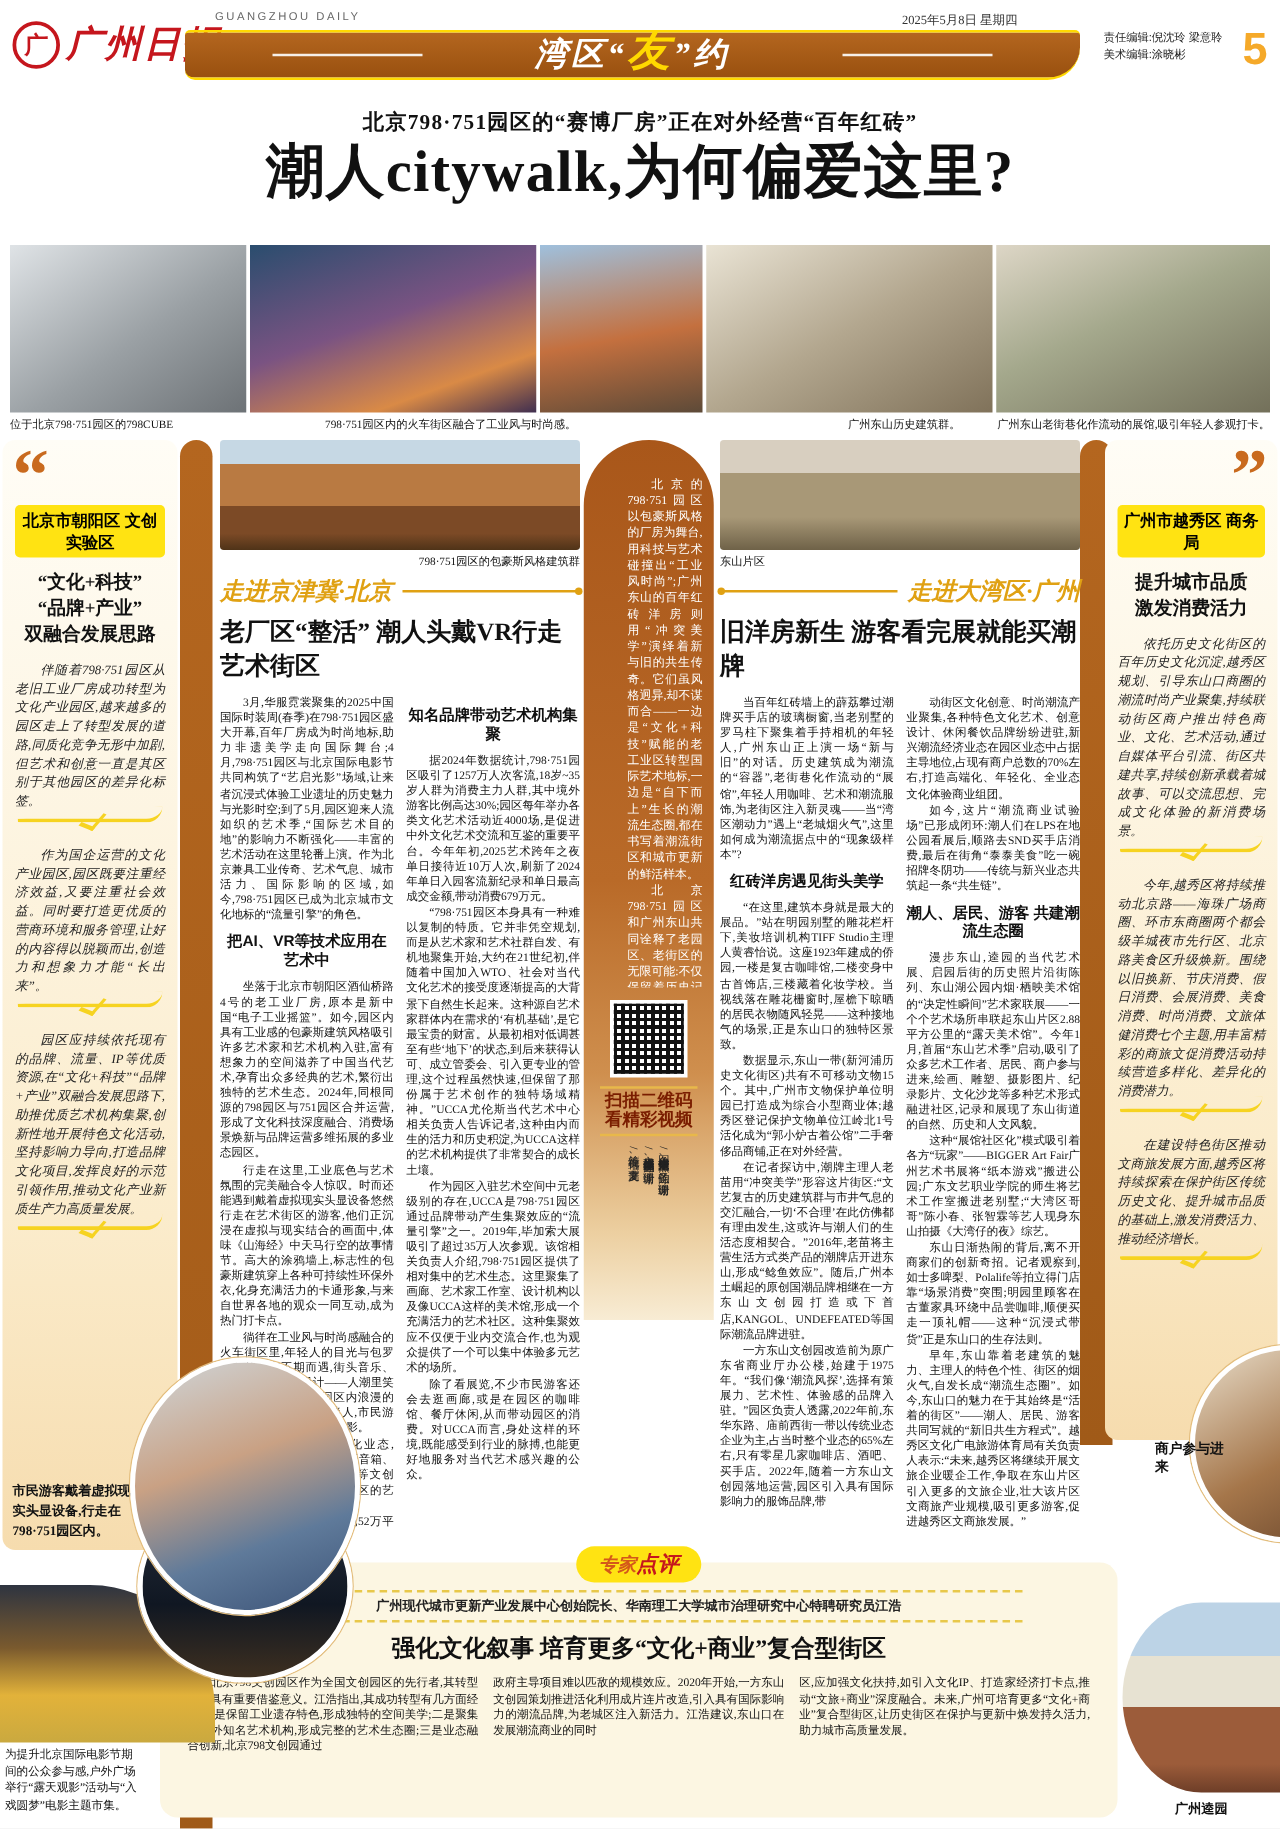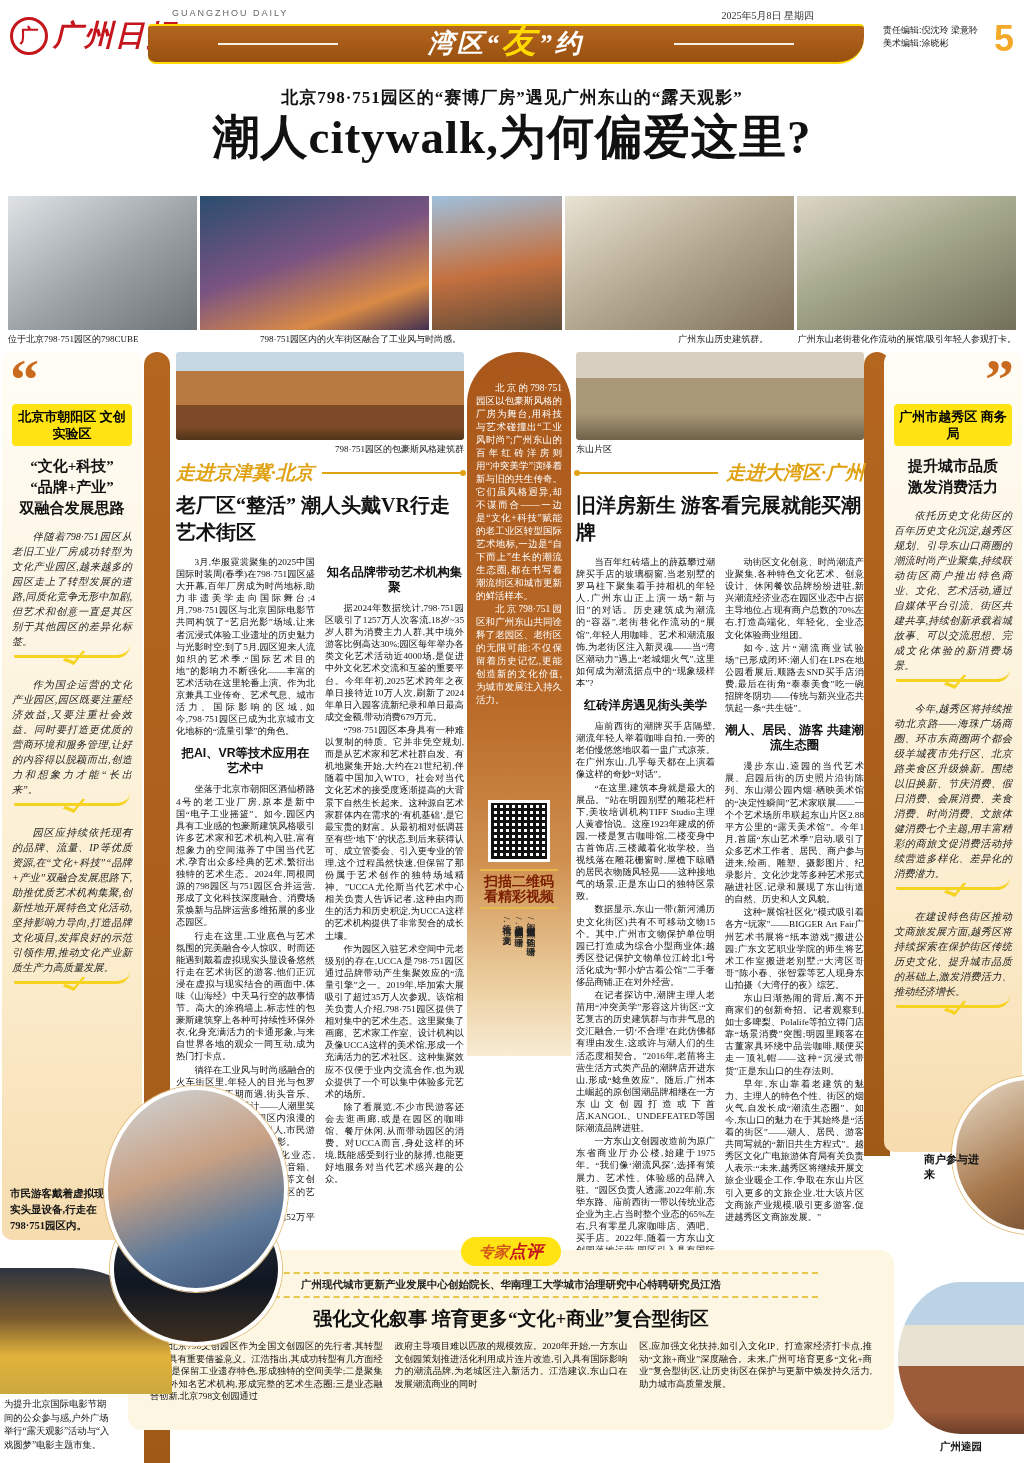--- a/index.html
+++ b/index.html
@@ -80,32 +80,32 @@
   .col{flex:1;font-size:9.2px;line-height:12.1px;text-align:justify;color:#111;}
   .ai{margin:0;}
   .ai.p{text-indent:2em;margin-bottom:1px;}
   .ai.h{font-weight:bold;font-size:12.3px;line-height:15px;text-align:center;text-indent:0;margin:9px 0 7px;
         font-family:"Liberation Sans",sans-serif;}
   
   .center-col{position:absolute;left:467px;top:352px;width:104px;height:704px;box-sizing:border-box;
               background:linear-gradient(#a9571a,#b96a28 50%,#cf8f4e 72%,#eccfa0 90%,#f8ecd4);
               border-radius:52px 52px 0 0;padding:30px 9px 0;z-index:2;}
   .intro-text{color:#fff;font-size:9.5px;line-height:13px;text-align:justify;height:408px;overflow:hidden;}
-  .intro-text .ai{ text-indent:2em;}
+  .intro-text .ai{ text-indent:2em;margin-left:26px;}
   .qr-box{margin:10px auto 0;width:62px;height:62px;background:#fff;padding:3px;box-sizing:border-box;}
   .qr-inner{width:100%;height:100%;
     background-image:repeating-linear-gradient(0deg,#111 0 3px,transparent 3px 6px),
                      repeating-linear-gradient(90deg,#111 0 3px,#fff 3px 6px);}
   .qr-label{margin:7px auto 0;width:78px;text-align:center;color:#7a1d00;font-weight:bold;font-size:14px;
             line-height:15px;border-top:2px solid #e8b84a;border-bottom:2px solid #e8b84a;padding:3px 0;}
   .credits{margin:8px auto 0;writing-mode:vertical-rl;height:150px;font-size:9px;line-height:12px;color:#222;
            display:block;}
   .credit{display:block;}
   
-  .expert{position:absolute;left:128px;top:1250px;width:766px;height:180px;background:#fcf6e2;border-radius:14px;
+  .expert{position:absolute;left:128px;top:1250px;width:766px;height:204px;background:#fcf6e2;border-radius:14px;
           box-sizing:border-box;padding:22px 16px 6px;z-index:2;}
   .expert-pill{position:absolute;top:-13px;left:50%;transform:translateX(-50%);background:#ffe312;
                border-radius:15px;padding:3px 18px;font-weight:bold;font-style:italic;font-size:15px;white-space:nowrap;}
   .expert-pill .b1{color:#d4581a;} .expert-pill .b2{color:#c5161d;font-size:17px;}
   .expert-byline{text-align:center;font-size:10.5px;font-weight:bold;color:#222;margin:0 60px;
                  border-top:2px dashed #e8c84a;border-bottom:2px dashed #e8c84a;padding:4px 0;}
   .expert-title{text-align:center;font-size:19px;font-weight:bold;margin:8px 0 8px;}
   .expert-cols{display:flex;gap:12px;padding:0 6px;height:112px;overflow:hidden;}
   .expert-col{flex:1;font-size:9.2px;line-height:12.6px;text-align:justify;}
   .expert-col.first{text-indent:2em;}
@@ -144,21 +144,21 @@
       <div class="band-title"><span>湾区“</span><span class="you">友</span><span>”约</span></div>
     </div>
     <div class="mast-date">2025年5月8日 星期四</div>
     <div class="editors">
       <div>责任编辑:倪沈玲 梁意聆</div>
       <div>美术编辑:涂晓彬</div>
     </div>
     <div class="pagenum">5</div>
   </div>
 
-  <div class="kicker">北京798·751园区的“赛博厂房”遇见广州东山的“露天观影”</div>
+  <div class="kicker">北京798·751园区的“赛博厂房”正在对外经营“百年红砖”</div>
   <div class="main-headline">潮人citywalk,为何偏爱这里?</div>
 
   <div class="strip">
     <div class="ph ph1"></div>
     <div class="ph ph2"></div>
     <div class="ph ph3"></div>
     <div class="ph ph4"></div>
     <div class="ph ph5"></div>
   </div>
   <div class="caption-row">
@@ -245,21 +245,20 @@
     <div class="section-hdr hdr-r">
       <span class="line"></span>
       <span>走进大湾区·广州</span>
     </div>
     <div class="art-title">旧洋房新生 游客看完展就能买潮牌</div>
     <div class="cols">
       <div class="col">
 
       <div class="ai p">当百年红砖墙上的薜荔攀过潮牌买手店的玻璃橱窗,当老别墅的罗马柱下聚集着手持相机的年轻人,广州东山正上演一场“新与旧”的对话。历史建筑成为潮流的“容器”,老街巷化作流动的“展馆”,年轻人用咖啡、艺术和潮流服饰,为老街区注入新灵魂——当“湾区潮动力”遇上“老城烟火气”,这里如何成为潮流据点中的“现象级样本”?</div>
           <div class="ai h">红砖洋房遇见街头美学</div>
-          <div class="ai p">庙前西街的潮牌买手店隔壁,潮流年轻人举着咖啡自拍,一旁的老伯慢悠悠地叹着一盅广式凉茶。在广州东山,几乎每天都在上演着像这样的奇妙“对话”。</div>
           <div class="ai p">“在这里,建筑本身就是最大的展品。”站在明园别墅的雕花栏杆下,美妆培训机构TIFF Studio主理人黄睿怡说。这座1923年建成的侨园,一楼是复古咖啡馆,二楼变身中古首饰店,三楼藏着化妆学校。当视线落在雕花栅窗时,屋檐下晾晒的居民衣物随风轻晃——这种接地气的场景,正是东山口的独特区景致。</div>
           <div class="ai p">数据显示,东山一带(新河浦历史文化街区)共有不可移动文物15个。其中,广州市文物保护单位明园已打造成为综合小型商业体;越秀区登记保护文物单位江岭北1号活化成为“郭小炉古着公馆”二手奢侈品商铺,正在对外经营。</div>
           <div class="ai p">在记者探访中,潮牌主理人老苗用“冲突美学”形容这片街区:“文艺复古的历史建筑群与市井气息的交汇融合,一切‘不合理’在此仿佛都有理由发生,这或许与潮人们的生活态度相契合。”2016年,老苗将主营生活方式类产品的潮牌店开进东山,形成“鲶鱼效应”。随后,广州本土崛起的原创国潮品牌相继在一方东山文创园打造或下首店,KANGOL、UNDEFEATED等国际潮流品牌进驻。</div>
           <div class="ai p">一方东山文创园改造前为原广东省商业厅办公楼,始建于1975年。“我们像‘潮流风探’,选择有策展力、艺术性、体验感的品牌入驻。”园区负责人透露,2022年前,东华东路、庙前西街一带以传统业态企业为主,占当时整个业态的65%左右,只有零星几家咖啡店、酒吧、买手店。2022年,随着一方东山文创园落地运营,园区引入具有国际影响力的服饰品牌,带</div>
         </div>
       <div class="col">
 
       <div class="ai p">动街区文化创意、时尚潮流产业聚集,各种特色文化艺术、创意设计、休闲餐饮品牌纷纷进驻,新兴潮流经济业态在园区业态中占据主导地位,占现有商户总数的70%左右,打造高端化、年轻化、全业态文化体验商业组团。</div>
           <div class="ai p">如今,这片“潮流商业试验场”已形成闭环:潮人们在LPS在地公园看展后,顺路去SND买手店消费,最后在街角“泰泰美食”吃一碗招牌冬阴功——传统与新兴业态共筑起一条“共生链”。</div>
           <div class="ai h">潮人、居民、游客 共建潮流生态圈</div>

